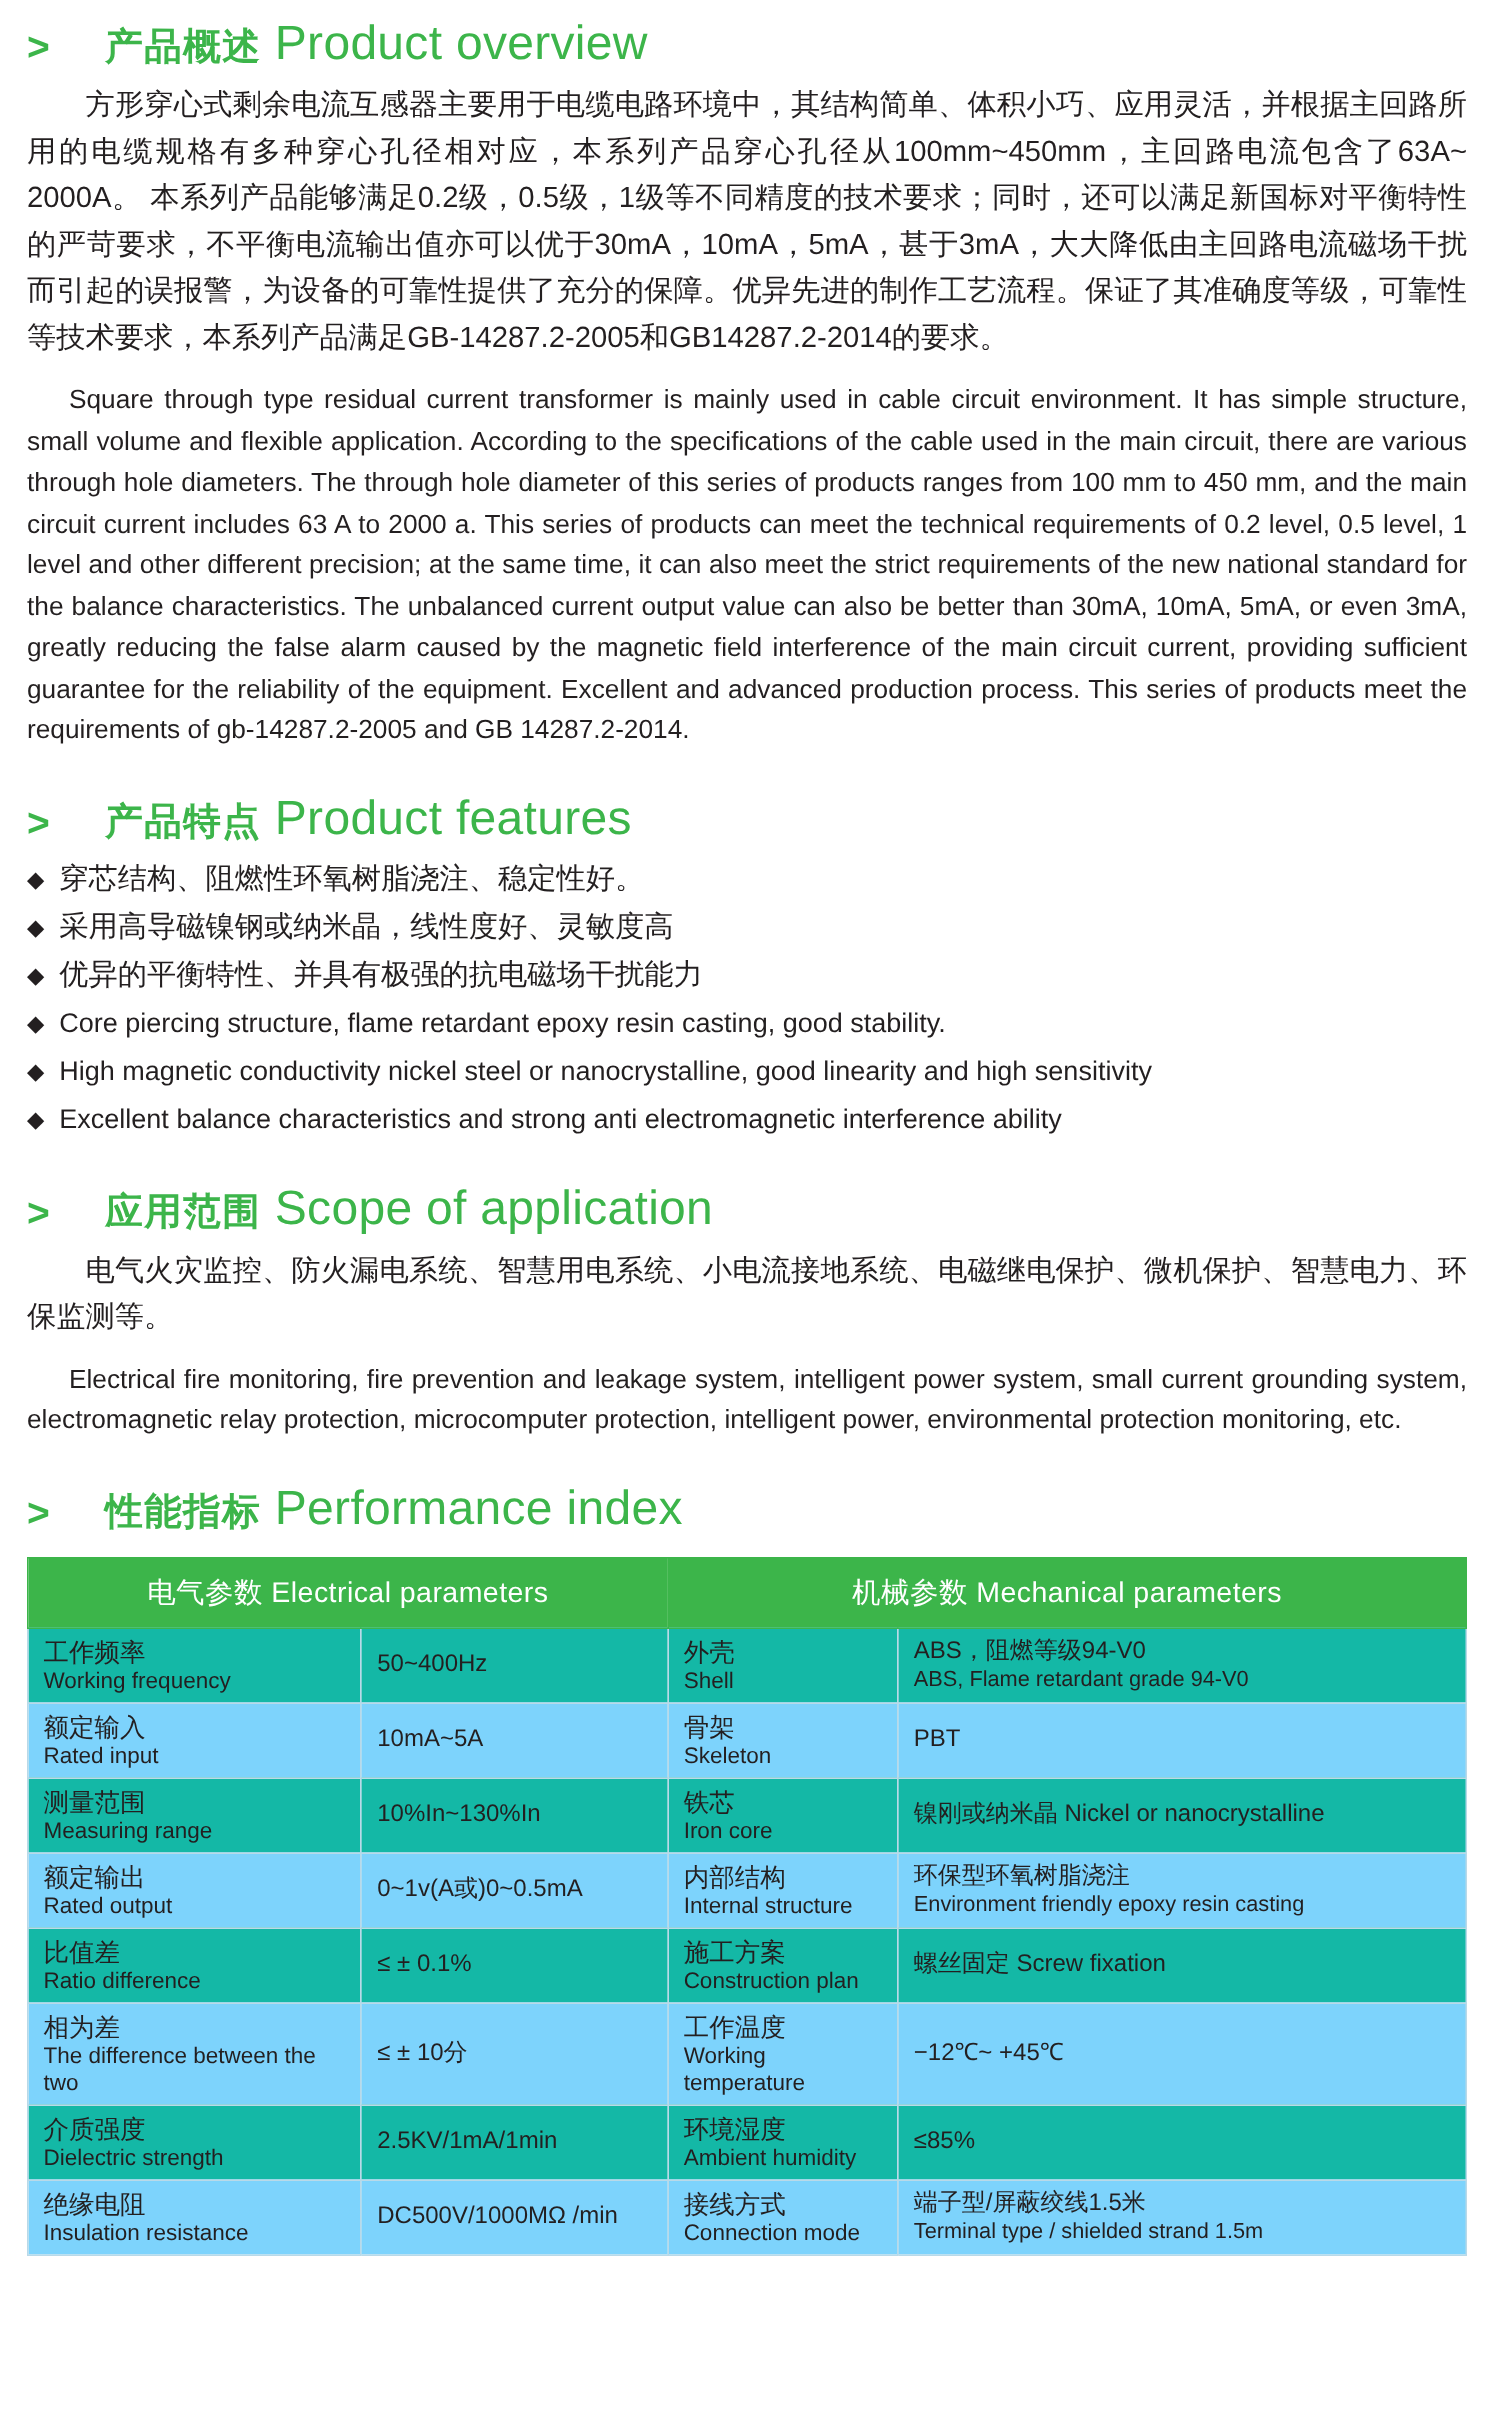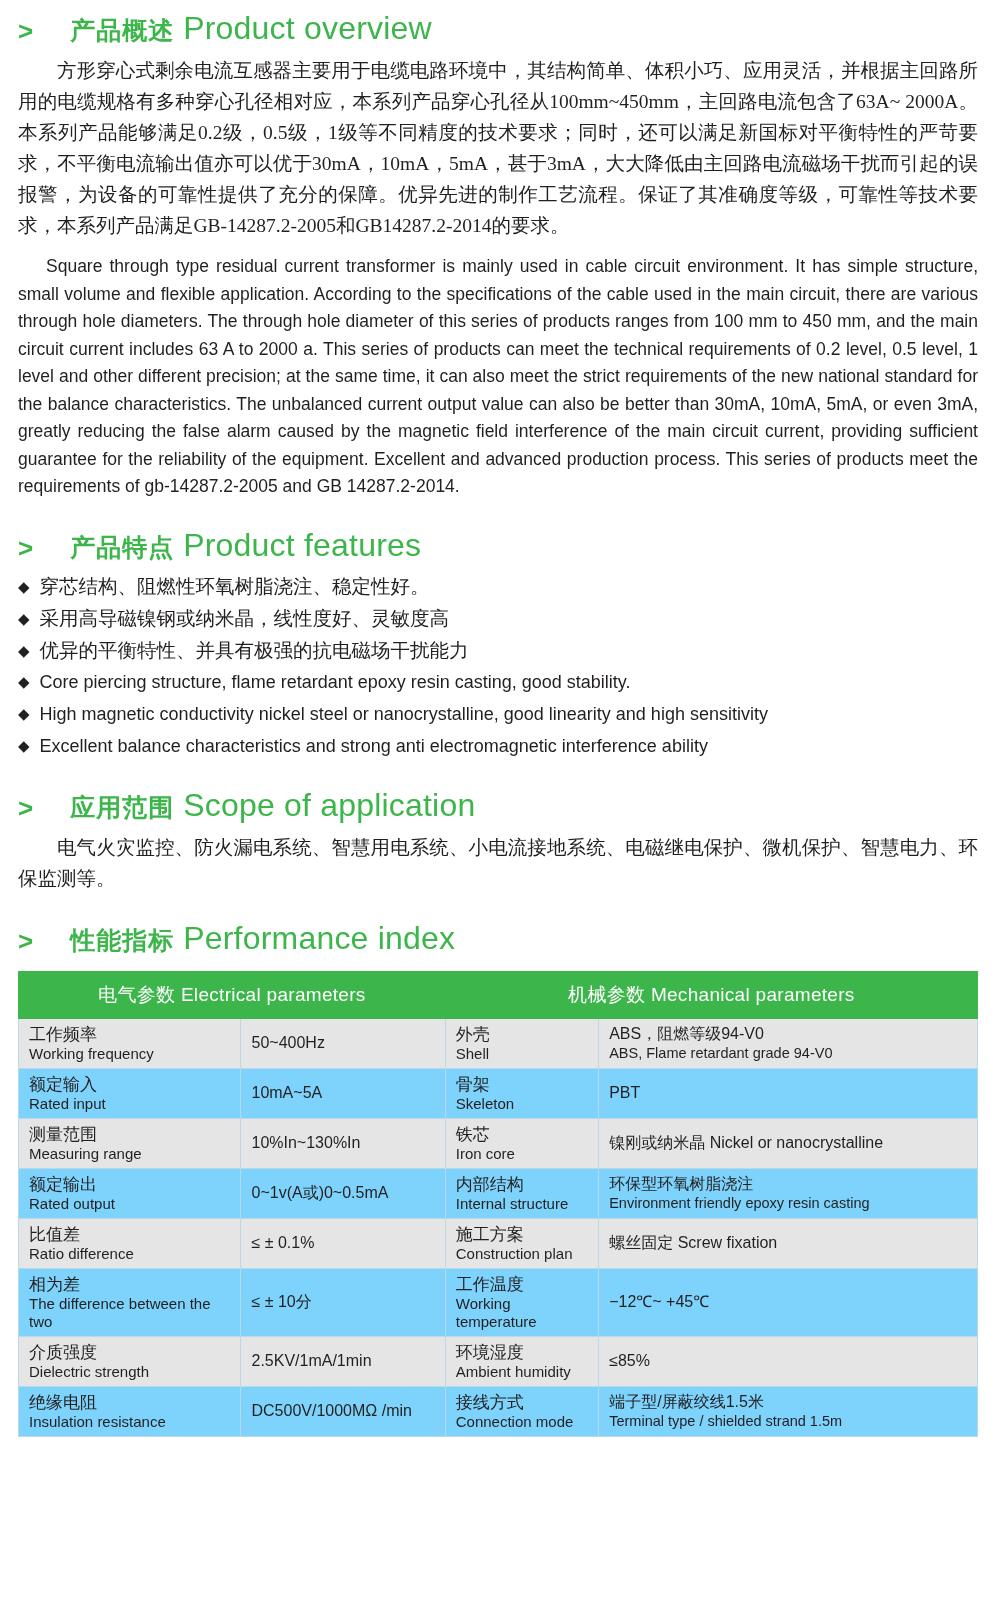--- a/index.html
+++ b/index.html
@@ -53,21 +53,20 @@
 
   
   .para-cn {
     font-size: 19.5px;
     line-height: 31px;
     text-align: justify;
     text-justify: inter-ideograph;
     text-indent: 2em;
     margin: 8px 0 0 0;
     color: #231f20;
-    font-family: Liberation Serif, serif;
   }
   .para-en {
     font-size: 17.5px;
     line-height: 27.5px;
     text-align: justify;
     margin: 12px 0 0 0;
     color: #231f20;
     text-indent: 1.6em;
   }
 
@@ -110,21 +109,21 @@
   }
   table.perf td {
     border: 1px solid #b9d9e8;
     padding: 5px 10px;
     vertical-align: middle;
     font-size: 15.5px;
     line-height: 19px;
     color: #231f20;
   }
   table.perf tr.alt td { background: #7dd3fc; }
-  table.perf tr.plain td { background: #e5e5e5; }
+  table.perf tr.plain td { background: #14b8a6; }
   .lbl-cn { font-size: 17px; line-height: 21px; display: block; }
   .lbl-en { font-size: 15px; line-height: 18px; display: block; }
   .val { font-size: 16px; line-height: 20px; display: block; }
   .val-cn { font-size: 16px; line-height: 20px; display: block; }
   .val-en { font-size: 14.5px; line-height: 18px; display: block; }
   col.c1 { width: 23.2%; }
   col.c2 { width: 21.3%; }
   col.c3 { width: 16.0%; }
   col.c4 { width: 39.5%; }
 </style>
@@ -177,20 +176,21 @@
     </ul>
   </div>
 
   <div class="sec">
     <div class="section-head">
       <span class="chev">&gt;</span>
       <span class="cn">应用范围</span>
       <span class="en">Scope of application</span>
     </div>
     <p class="para-cn">电气火灾监控、防火漏电系统、智慧用电系统、小电流接地系统、电磁继电保护、微机保护、智慧电力、环保监测等。</p>
+    <p class="para-en">Electrical fire monitoring, fire prevention and leakage system, intelligent power system, small current grounding system, electromagnetic relay protection, microcomputer protection, intelligent power, environmental protection monitoring, etc.</p>
   </div>
 
   <div class="sec">
     <div class="section-head">
       <span class="chev">&gt;</span>
       <span class="cn">性能指标</span>
       <span class="en">Performance index</span>
     </div>
 
     <table class="perf">

